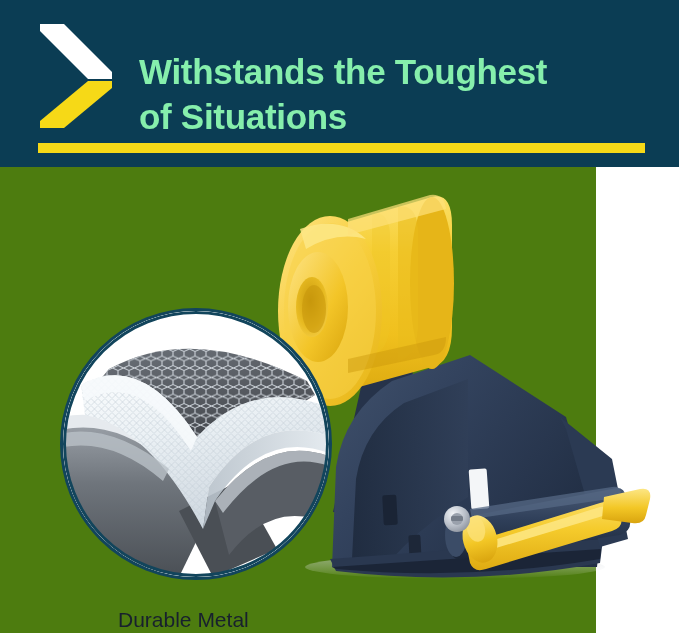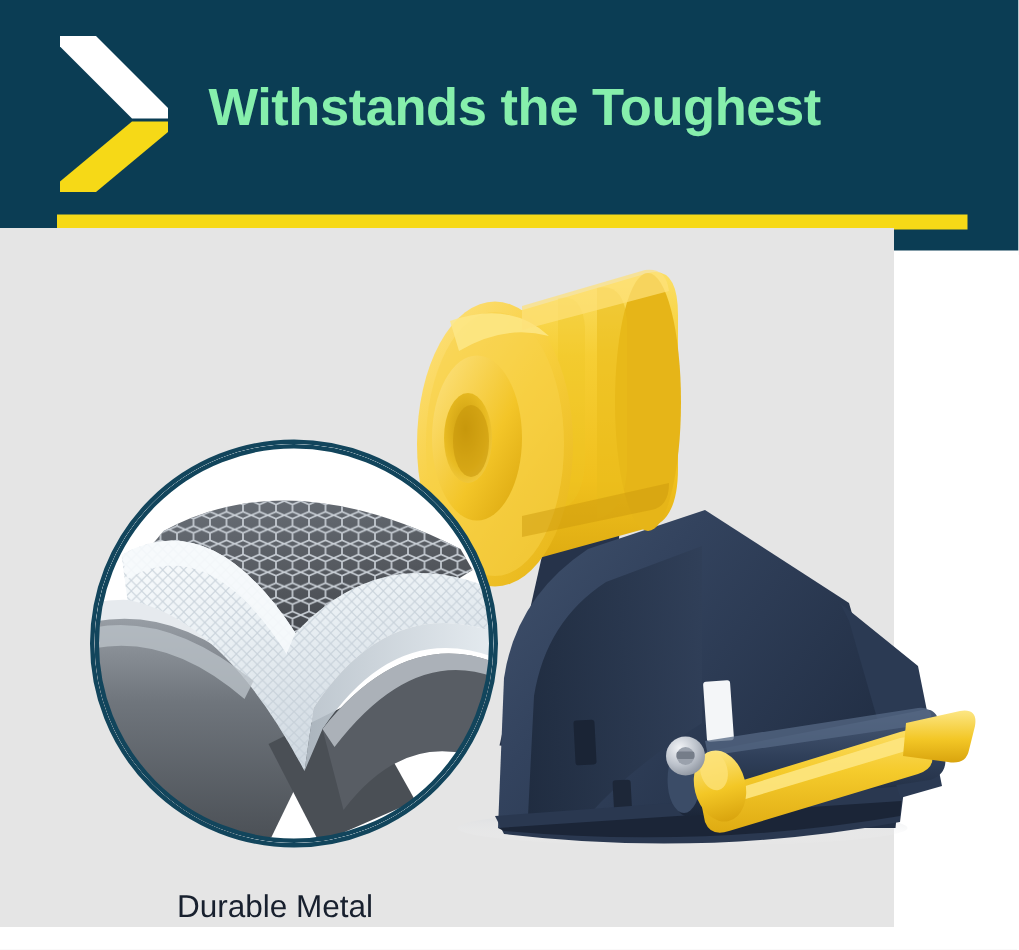--- a/index.html
+++ b/index.html
@@ -53,24 +53,24 @@
     left: 38px;
     top: 143px;
     width: 607px;
     height: 10px;
     background: #f6d917;
   }
 
   
   .stage {
     position: absolute;
-    left: 0; top: 152px;
+    left: 0; top: 167px;
     width: 596px;
     height: 466px;
-    background: #e5e5e5;
+    background: #4d7c0f;
   }
   .product-photo {
     position: absolute;
     left: 0; top: 0;
     width: 679px;
     height: 430px;
   }
 
   
   .callout {
@@ -108,20 +108,21 @@
     <svg class="chev-stroke" width="78" height="108" viewBox="0 0 78 108" xmlns="http://www.w3.org/2000/svg">
 
       <polygon points="2,2 26,2 74,50 74,57 50,57 2,9" fill="#ffffff"></polygon>
 
       <polygon points="74,59 74,66 26,106 2,106 2,99 50,59" fill="#f6d917"></polygon>
     </svg>
   </div>
 
   <h1 class="banner-title">
     <span class="line">Withstands the Toughest</span>
+    <span class="line">of Situations</span>
   </h1>
 
   <div class="banner-rule"></div>
 </div>
 
 <div class="stage">
 
   <svg class="product-photo" viewBox="0 0 679 430" xmlns="http://www.w3.org/2000/svg">
     <defs>
       <linearGradient id="hubBody" x1="0" y1="0" x2="0" y2="1">

